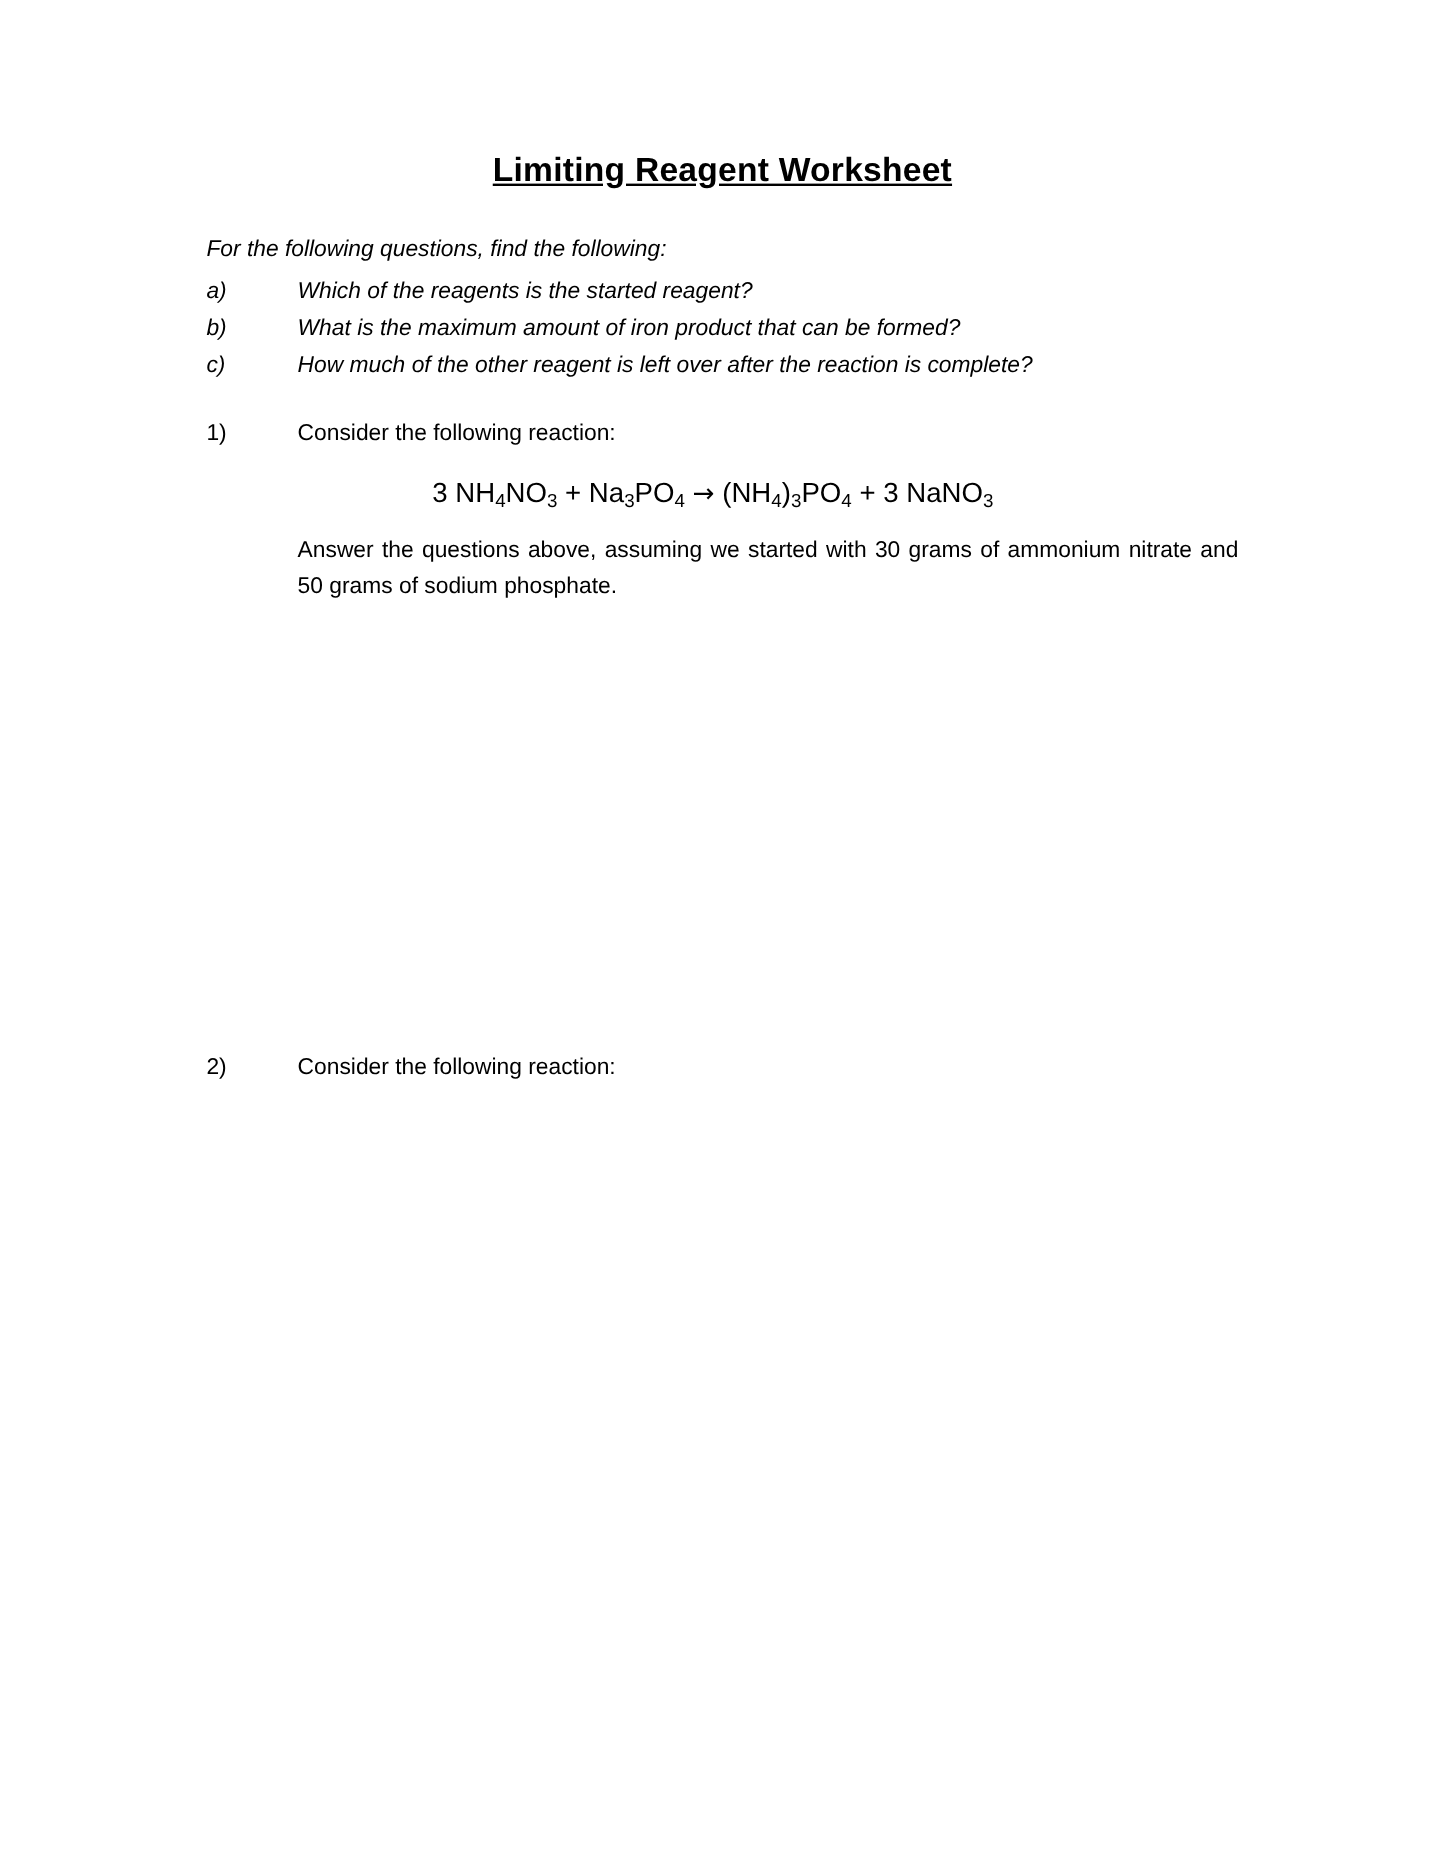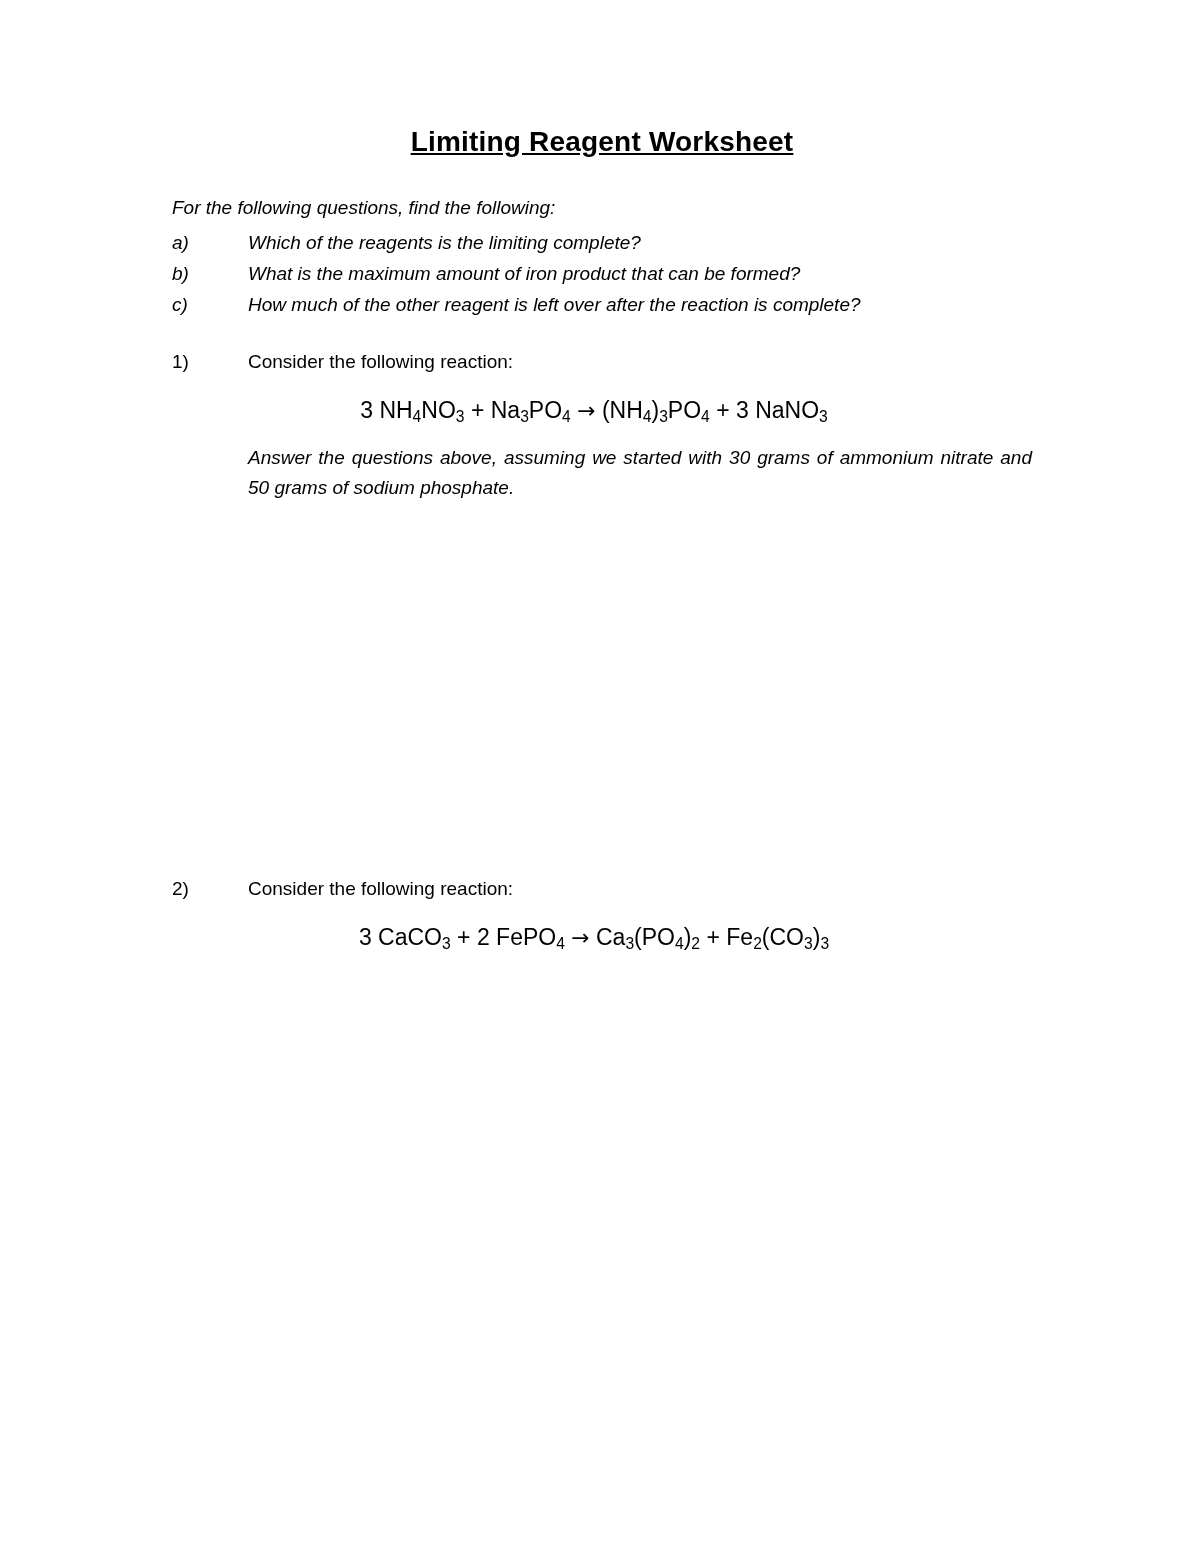--- a/index.html
+++ b/index.html
@@ -95,21 +95,20 @@
     font-family: "DejaVu Sans", sans-serif;
     font-size: 0.95em;
   }
 
   .problem-body {
     margin-left: 76px;
     font-size: 19px;
     line-height: 1.58;
     text-align: justify;
     max-width: 784px;
-    font-style: italic;
   }
   .problem-body.nojustify {
     text-align: left;
   }
 
   .spacer-1 { height: 372px; }
   .spacer-2 { height: 22px; }
 </style>
 </head>
 <body>
@@ -117,21 +116,21 @@
 <div class="page">
   <div class="content">
 
     <h1 class="doc-title">Limiting Reagent Worksheet</h1>
 
     <p class="intro-line">For the following questions, find the following:</p>
 
     <div class="lettered-list">
       <div class="lettered-item">
         <span class="marker">a)</span>
-        <span class="body">Which of the reagents is the limiting complete?</span>
+        <span class="body">Which of the reagents is the started reagent?</span>
       </div>
       <div class="lettered-item">
         <span class="marker">b)</span>
         <span class="body">What is the maximum amount of iron product that can be formed?</span>
       </div>
       <div class="lettered-item">
         <span class="marker">c)</span>
         <span class="body">How much of the other reagent is left over after the reaction is complete?</span>
       </div>
     </div>
@@ -152,24 +151,19 @@
     </div>
 
     <div class="spacer-1"></div>
 
     <div class="problem">
       <div class="problem-head">
         <span class="marker">2)</span>
         <span class="body">Consider the following reaction:</span>
       </div>
 
-      <div class="equation">
-        <span>3 CaCO<sub>3</sub> + 2 FePO<sub>4</sub></span>
-        <span class="arrow">→</span>
-        <span>Ca<sub>3</sub>(PO<sub>4</sub>)<sub>2</sub> + Fe<sub>2</sub>(CO<sub>3</sub>)<sub>3</sub></span>
-      </div>
 
     </div>
 
     <div class="spacer-2"></div>
 
   </div>
 </div>
 
 </body></html>

